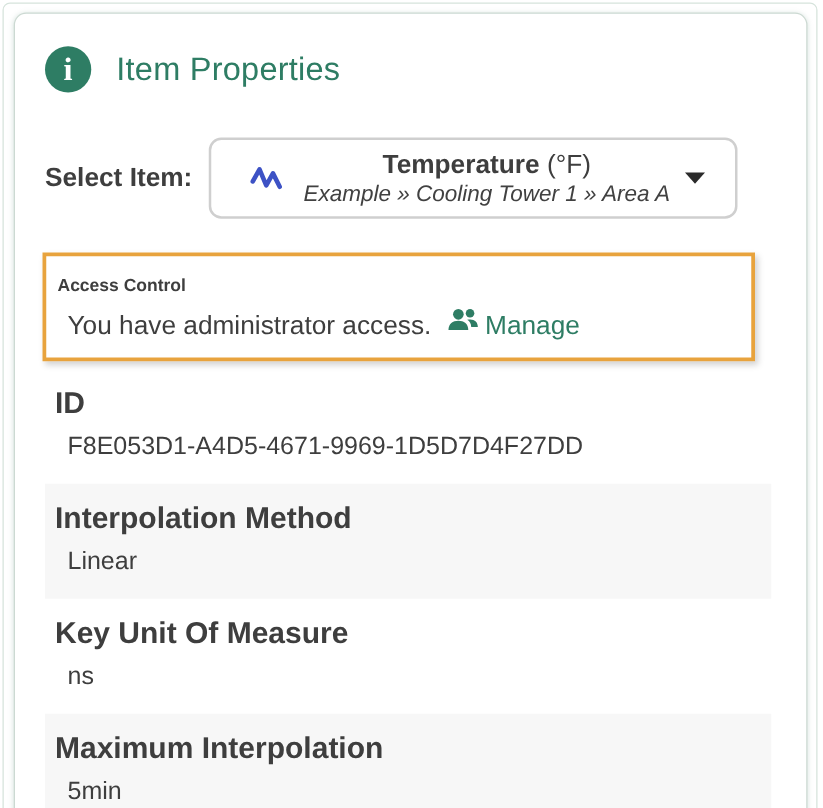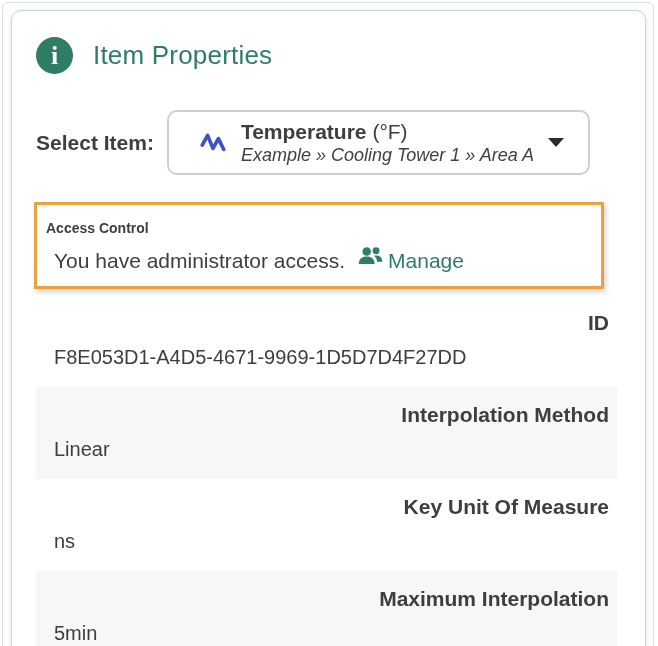--- a/index.html
+++ b/index.html
@@ -19,21 +19,21 @@
     box-shadow:0 1px 4px rgba(150,180,168,.35);
     padding:26px 28px 0 24px;}
   
   .header{display:flex;align-items:center;gap:20px;margin-bottom:36px;}
   .info-icon{width:37px;height:37px;border-radius:50%;background:var(--accent);
     color:#fff;display:flex;align-items:center;justify-content:center;
     font-family:"Liberation Serif", serif;font-weight:bold;font-size:26px;line-height:1;
     flex:0 0 auto;}
   .panel-title{color:var(--accent);font-size:26px;font-weight:400;letter-spacing:.2px;}
   
-  .select-row{display:flex;align-items:center;margin-bottom:27px;}
+  .select-row{display:flex;align-items:center;margin-bottom:27px;text-align:center;}
   .select-label{font-size:21px;font-weight:bold;margin-right:13px;white-space:nowrap;}
   .dropdown{flex:1;display:flex;align-items:center;height:65px;background:#fff;
     border:2px solid #cfcfcf;border-radius:10px;padding:0 24px 0 30px;cursor:pointer;
     max-width:423px;}
   .signal-icon{flex:0 0 auto;margin-right:14px;}
   .dd-text{flex:1;min-width:0;}
   .dd-line1{font-size:21px;line-height:25px;white-space:nowrap;}
   .dd-line1 .nm{font-weight:bold;}
   .dd-line2{font-size:18px;font-style:italic;line-height:22px;color:#414141;white-space:nowrap;}
   .caret{width:0;height:0;border-left:8px solid transparent;border-right:8px solid transparent;
@@ -43,21 +43,21 @@
     box-shadow:2px 3px 5px rgba(0,0,0,.18);
     margin:0 13px 6px -2px;padding:7px 10px 9px 9px;}
   .access-title{font-size:14px;font-weight:bold;line-height:33px;}
   .access-line{font-size:21px;line-height:32px;padding-left:8px;display:flex;align-items:flex-start;
     flex-wrap:nowrap;white-space:nowrap;}
   .users-icon{margin:0 5px 0 12px;flex:0 0 auto;position:relative;top:1px;}
   .manage-link{color:var(--accent);text-decoration:none;font-size:21px;cursor:pointer;}
   
   .prop-row{padding:10px 8px 14px 8px;}
   .prop-row.striped{background:var(--stripe);}
-  .prop-name{font-size:21px;font-weight:bold;line-height:36px;text-align:right;}
+  .prop-name{font-size:24px;font-weight:bold;line-height:36px;}
   .prop-value{font-size:20px;line-height:32px;padding-left:10px;word-break:break-all;}
 </style>
 </head>
 <body>
 
 <div class="outer-frame"></div>
 
 <div class="panel">
 
   <div class="header">

